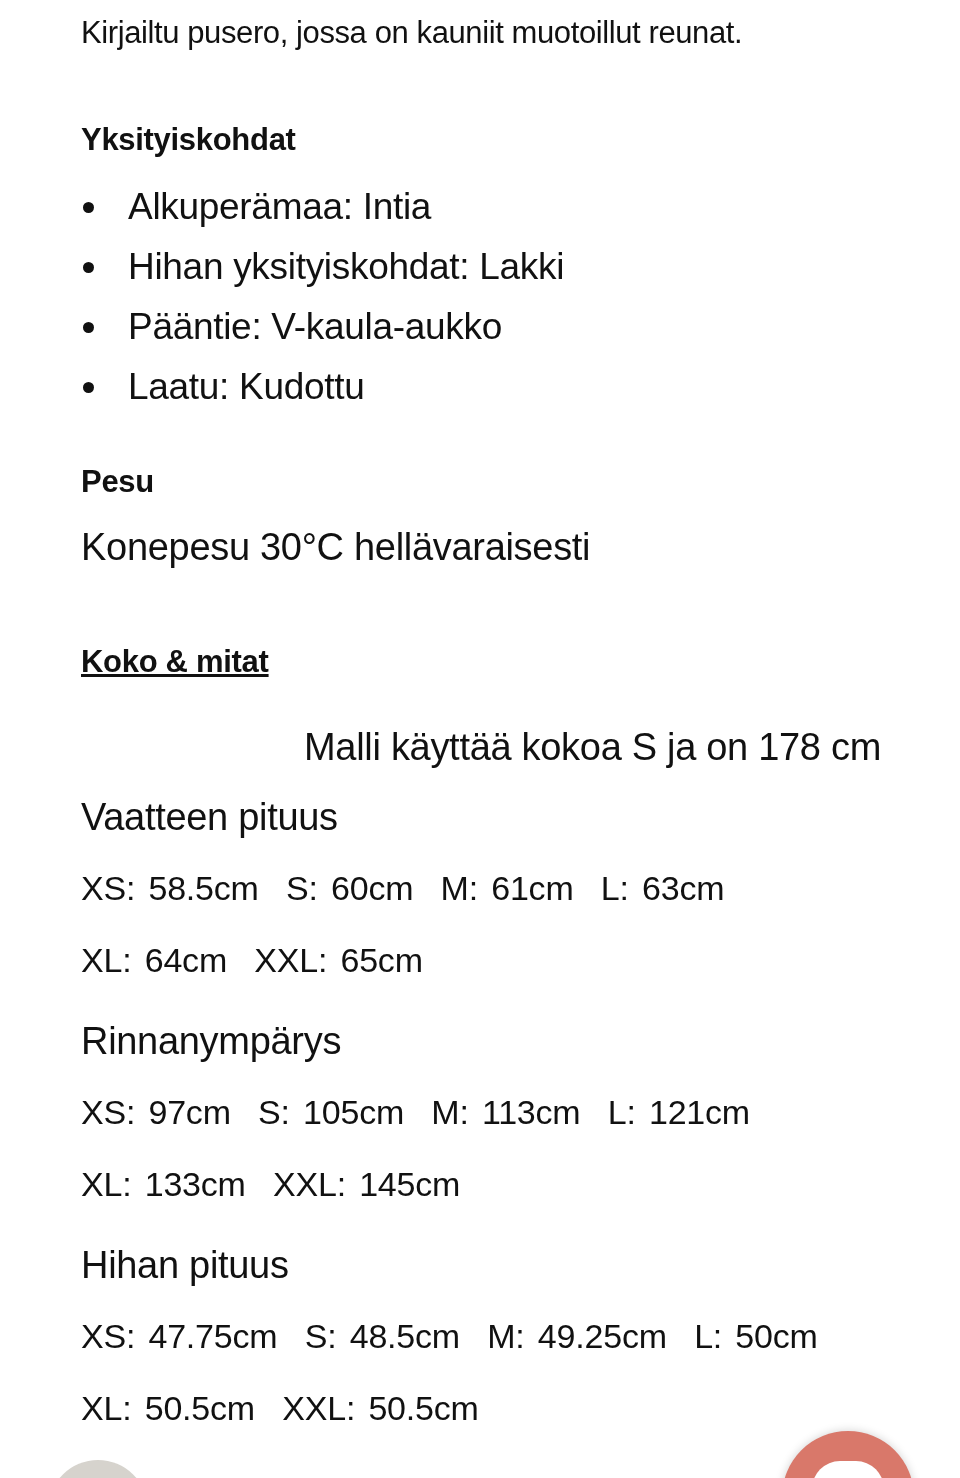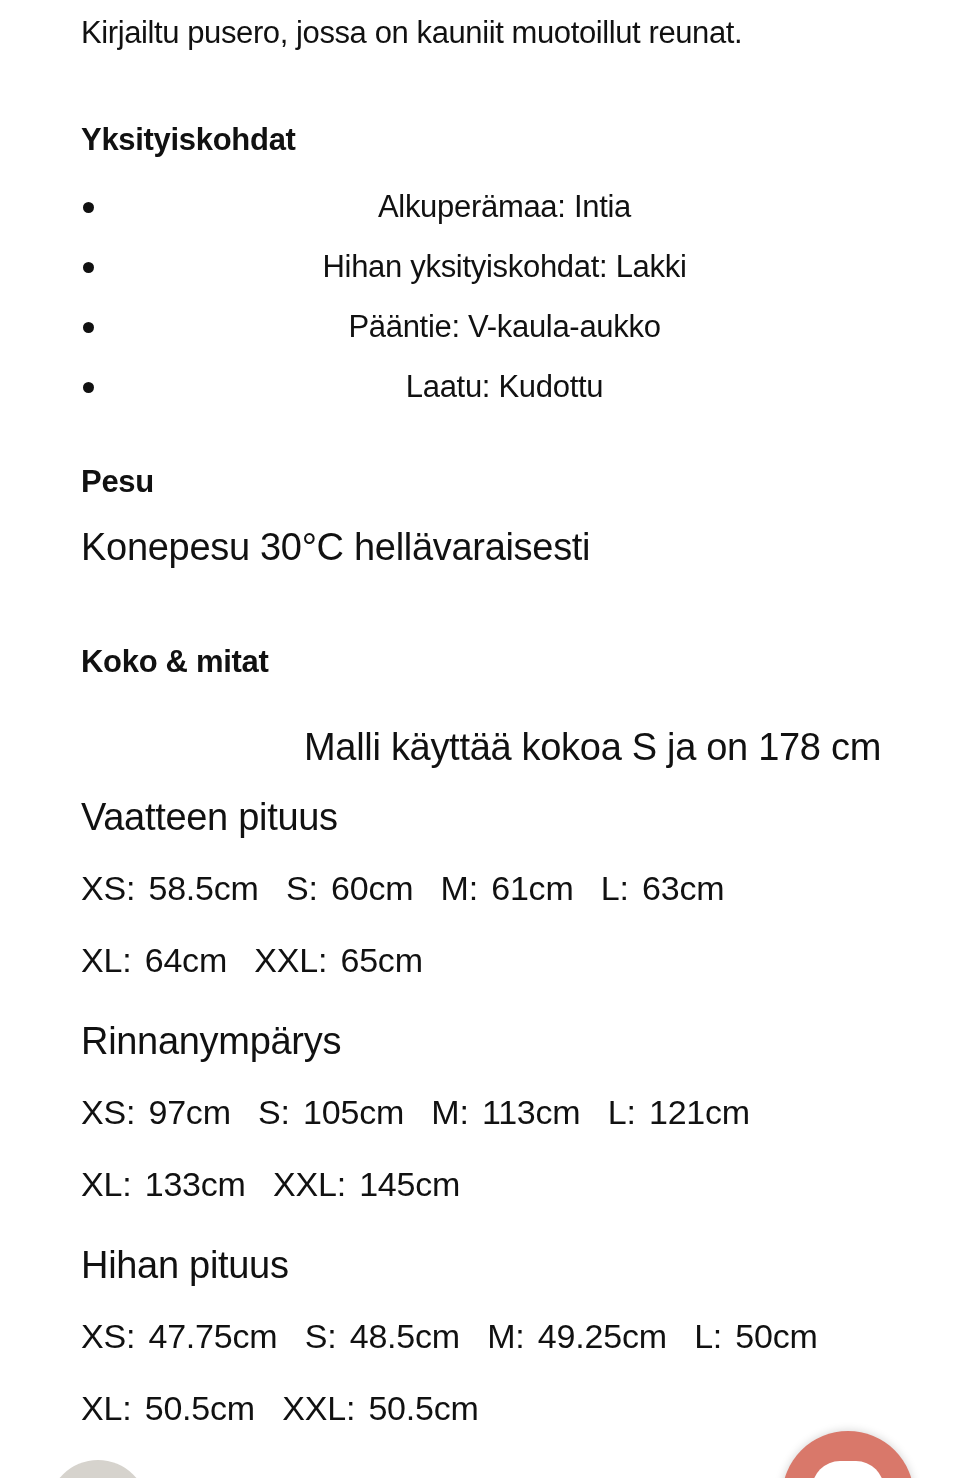--- a/index.html
+++ b/index.html
@@ -41,27 +41,26 @@
       line-height: 50px;
       margin: 0;
       letter-spacing: -0.3px;
     }
     .bullets {
       list-style: none;
       margin: 0;
       padding: 0;
     }
     .bullets li {
-      font-size: 31px;
+      font-size: 37px;
       line-height: 50px;
       position: relative;
       padding-left: 47px;
       margin-bottom: 10px;
       letter-spacing: -0.3px;
-      text-align: center;
     }
     .bullets li.wrap {
       padding-left: 0;
       text-indent: 47px;
     }
     .bullet-dot {
       position: absolute;
       left: 2px;
       top: 20px;
       width: 11px;
@@ -126,21 +125,21 @@
   <ul class="bullets" style="margin-top:22px;">
     <li><span class="bullet-dot"></span><span>Alkuperämaa: Intia</span></li>
     <li><span class="bullet-dot"></span><span>Hihan yksityiskohdat: Lakki</span></li>
     <li><span class="bullet-dot"></span><span>Pääntie: V-kaula-aukko</span></li>
     <li><span class="bullet-dot"></span><span>Laatu: Kudottu</span></li>
   </ul>
 
   <h3 class="heading" style="margin-top:50px;">Pesu</h3>
   <p class="para" style="margin-top:20px;">Konepesu 30°C hellävaraisesti</p>
 
-  <h3 class="heading" style="margin-top:70px;">Koko &amp; mitat</h3>
+  <h3 class="heading" style="margin-top:70px;text-decoration:underline;">Koko &amp; mitat</h3>
   <p class="para" style="margin-top:40px;text-align:right;">Malli käyttää kokoa S ja on 178 cm</p>
 
   <p class="para" style="margin-top:20px;">Vaatteen pituus</p>
   <p class="sizes" style="margin-top:10px; max-width:720px;">
     <span class="sz">XS: 58.5cm</span>
     <span class="sz">S: 60cm</span>
     <span class="sz">M: 61cm</span>
     <span class="sz">L: 63cm</span>
     <span class="sz">XL: 64cm</span>
     <span class="sz">XXL: 65cm</span>

